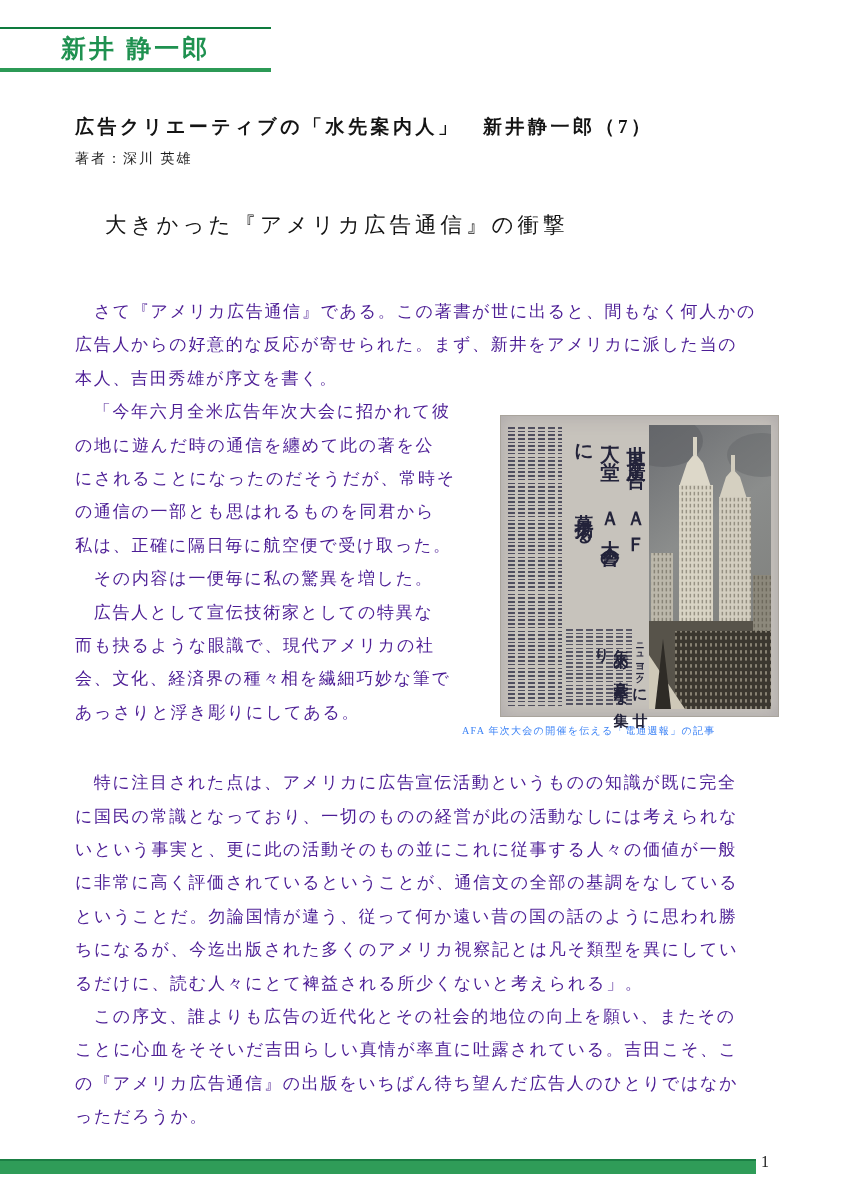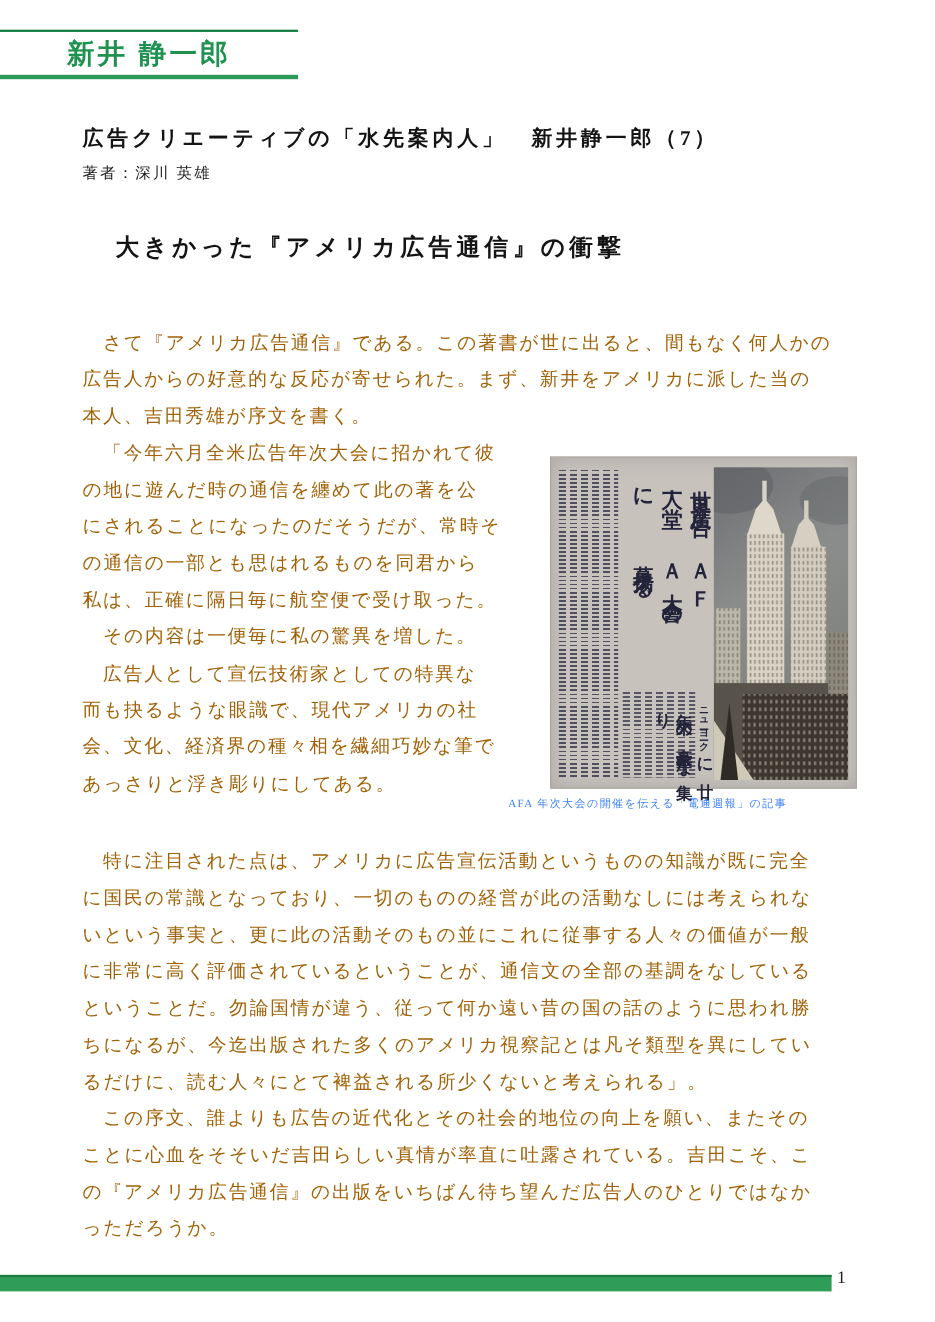--- a/index.html
+++ b/index.html
@@ -30,24 +30,24 @@
     font-family:"Liberation Sans","DejaVu Sans",sans-serif;
   }
   
   .content { position:absolute; top:88px; left:0; width:850px; padding:0 71px 0 75px; }
   .title {
     margin-top:26px; font-size:19px; font-weight:bold; letter-spacing:3.5px; line-height:26px;
   }
   .author { margin-top:9px; font-size:14px; letter-spacing:2px; line-height:20px; color:#1d1d1d; }
   .heading {
     margin-top:41px; margin-left:30px;
-    font-size:21.5px; font-weight:bold; letter-spacing:4px; line-height:30px;
+    font-size:21.5px; font-weight:normal; letter-spacing:4px; line-height:30px;
   }
   .para {
-    white-space:pre-line; font-size:17px; line-height:33.4px; letter-spacing:1.7px; color:#a16207;
+    white-space:pre-line; font-size:17px; line-height:33.4px; letter-spacing:1.7px; color:#4c1d95;
   }
   .p1 { margin-top:55px; }
   .quote-row { display:flex; }
   .quote-col { width:415px; }
   .figure-col { width:289px; }
   figure { margin-top:20px; }
   
   .clip {
     width:279px; height:302px; margin-left:auto;
     background:#c7c3bc; border:1px solid #a9a49c;

